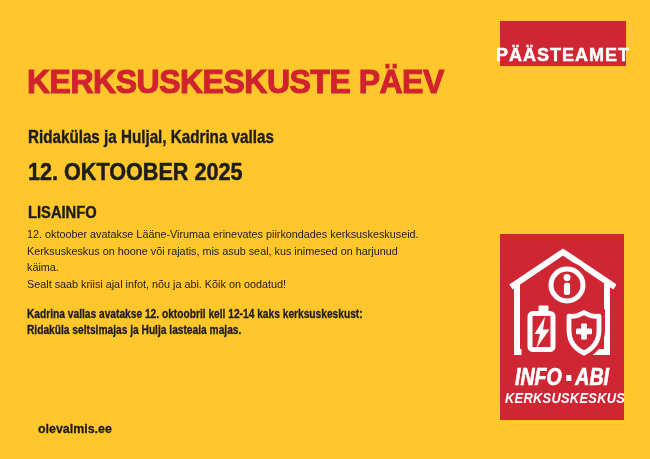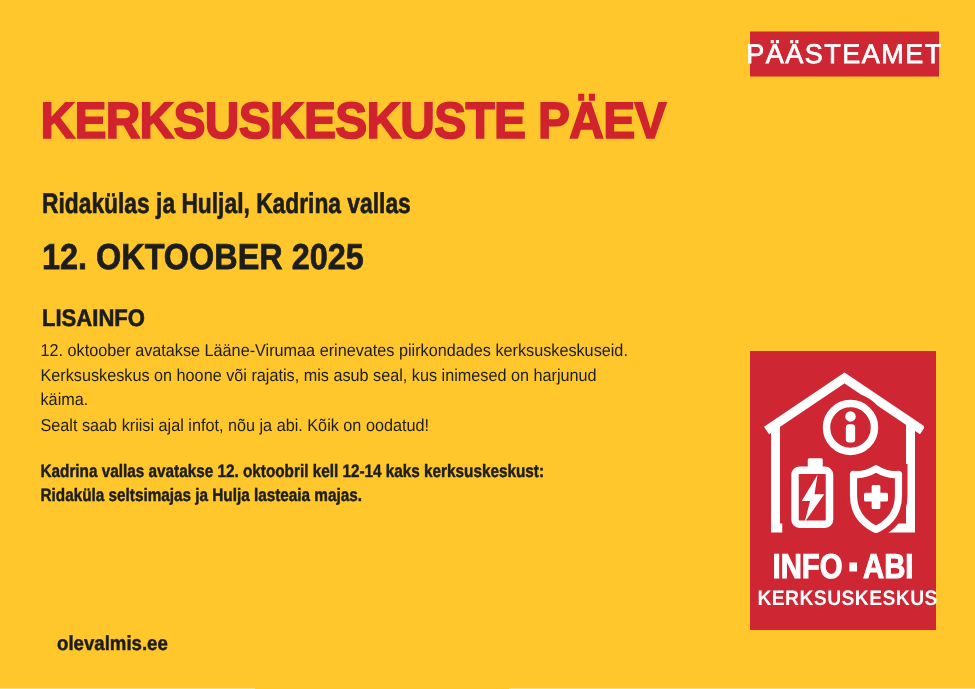--- a/index.html
+++ b/index.html
@@ -2,23 +2,23 @@
 <html><head>
 <meta charset="utf-8">
 <style>
   html,body { margin:0; padding:0; }
   .canvas {
     position:relative; width:650px; height:459px; overflow:hidden;
     background:#FFC72C; color:#1D1D1B;
     font-family:"Liberation Sans", sans-serif;
   }
   .badge {
-    position:absolute; left:500px; top:21px; width:126px; height:30px;
-    background:#CE2632; color:#FFFFFF; display:flex; align-items:center; justify-content:center;
-    font-size:18px; font-weight:normal; letter-spacing:1px; -webkit-text-stroke:0.5px #FFFFFF;
+    position:absolute; left:500px; top:21px; width:126px; height:45px;
+    background:#CE2632; color:#FFFFFF; display:flex; align-items:flex-end; justify-content:center;
+    font-size:18px; font-weight:bold; letter-spacing:1px; -webkit-text-stroke:0.5px #FFFFFF;
     white-space:nowrap;
   }
   .title {
     position:absolute; left:27px; top:62px; color:#D0232E;
     font-size:34px; font-weight:bold; letter-spacing:-0.5px; white-space:nowrap;
     transform:scaleX(0.94); transform-origin:left top; -webkit-text-stroke:1.1px #D0232E;
   }
   .subtitle {
     position:absolute; left:28px; top:126px;
     font-size:19px; font-weight:bold; white-space:nowrap;
@@ -45,20 +45,21 @@
     transform:scaleX(0.85); transform-origin:left top; -webkit-text-stroke:0.3px #1D1D1B;
   }
   .footer {
     position:absolute; left:38px; top:421px;
     font-size:13.5px; font-weight:bold; white-space:nowrap;
     transform:scaleX(0.92); transform-origin:left top; -webkit-text-stroke:0.3px #1D1D1B;
   }
   .logo-box {
     position:absolute; left:500px; top:234px; width:124px; height:186px;
     background:#CE2632;
+    font-style:italic;
   }
   .logo-box svg { position:absolute; left:8px; top:14px; width:108px; height:110px; display:block; }
   .logo-title {
     position:absolute; top:130px; left:0; width:100%;
     display:flex; align-items:center; justify-content:center; gap:5px;
     color:#FFFFFF; font-size:23px; font-weight:bold; white-space:nowrap;
     transform:scaleX(0.85); -webkit-text-stroke:0.7px #FFFFFF;
   }
   .dot-square { width:6px; height:6px; background:#FFFFFF; flex:0 0 auto; }
   .logo-subtitle {

